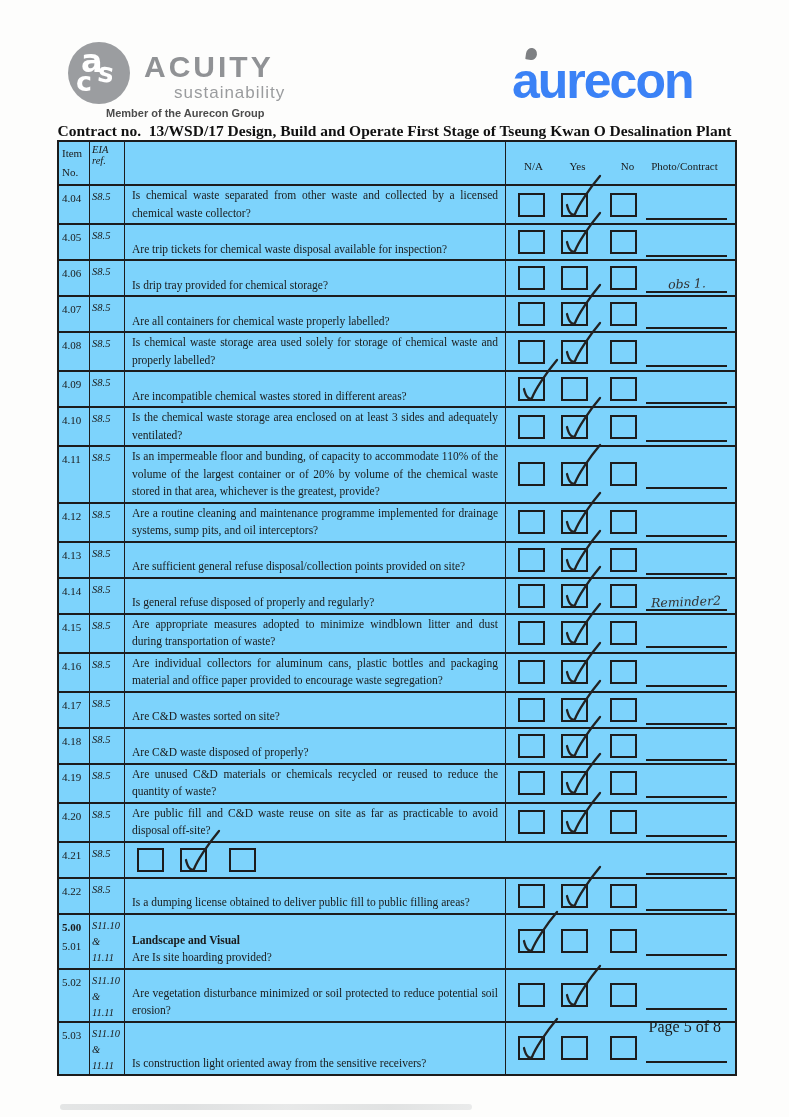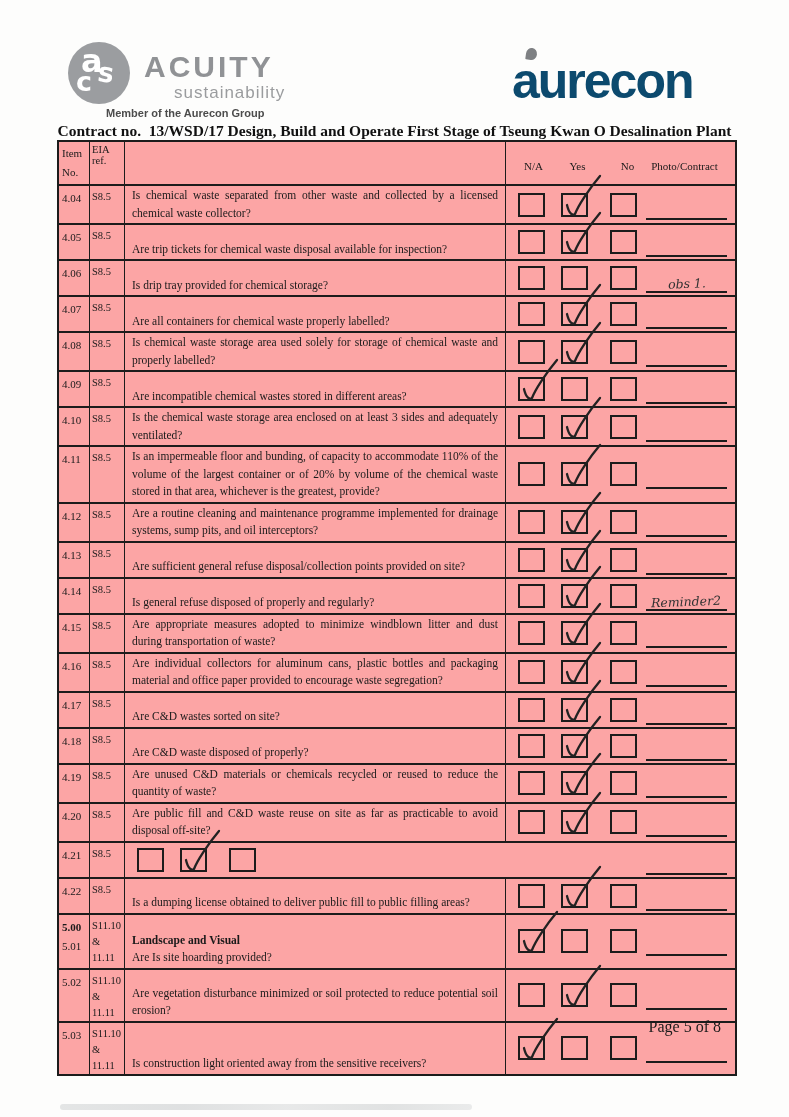--- a/index.html
+++ b/index.html
@@ -14,37 +14,37 @@
   .acs-a{left:13px;top:3px;font-size:32px;}
   .acs-s{left:30px;top:17px;font-size:27px;transform:rotate(8deg);}
   .acs-c{left:8px;top:26px;font-size:27px;}
   .acuity-name{position:absolute;left:78px;top:10px;font-family:"Liberation Sans",sans-serif;
                font-weight:bold;font-size:30px;letter-spacing:3px;color:#909295;}
   .acuity-tag{position:absolute;left:108px;top:43px;font-family:"Liberation Sans",sans-serif;
               font-size:17px;color:#9a9c9e;letter-spacing:1px;}
   .acuity-member{position:absolute;left:40px;top:67px;font-family:"Liberation Sans",sans-serif;
                  font-weight:bold;font-size:11px;color:#4c4c4c;}
   .aurecon{position:absolute;left:512px;top:56px;font-family:"Liberation Sans",sans-serif;
-           font-weight:bold;font-size:50px;letter-spacing:-2px;color:#0c4a6e;line-height:1;}
+           font-weight:bold;font-size:50px;letter-spacing:-2px;color:#3b82f6;line-height:1;}
   .aurecon-drop{position:absolute;left:14px;top:-8px;width:11px;height:12px;background:#7e8083;
                 border-radius:50% 50% 50% 8%;transform:rotate(8deg);}
 
   
   .doc-title{position:absolute;left:0;top:122px;width:100%;text-align:center;
              font-weight:bold;font-size:15.5px;color:#111;}
 
   
   .tbl{position:absolute;left:57px;top:140px;width:680px;border:2px solid #1c1c1c;
-       box-sizing:border-box;background:#fca5a5;}
+       box-sizing:border-box;background:#7dd3fc;}
   .trow{display:flex;border-bottom:2px solid #1c1c1c;min-height:36px;box-sizing:border-box;}
   .trow:last-child{border-bottom:none;}
   .cell{box-sizing:border-box;}
   .c-item{width:31px;border-right:1.5px solid #1c1c1c;font-size:11px;padding:3px 1px 12px 3px;}
   .c-item div{line-height:19px;}
-  .c-eia{width:35px;border-right:1.5px solid #1c1c1c;font-size:10.5px;padding:3px 1px 0 2px;}
+  .c-eia{width:35px;border-right:1.5px solid #1c1c1c;font-size:10.5px;padding:3px 1px 0 2px;font-style:italic;}
   .c-eia div{line-height:16px;}
   .c-q{width:381px;border-right:1.5px solid #1c1c1c;padding:1px 7px;display:flex;
        flex-direction:column;justify-content:flex-end;}
   .q-text{font-size:11.5px;line-height:17.5px;text-align:justify;}
   .q-heading{font-size:11.5px;line-height:17.5px;font-weight:bold;}
   .c-ans{flex:1;display:flex;align-items:center;position:relative;}
   .bold{font-weight:bold;}
 
   
   .hdr{min-height:41px;}

